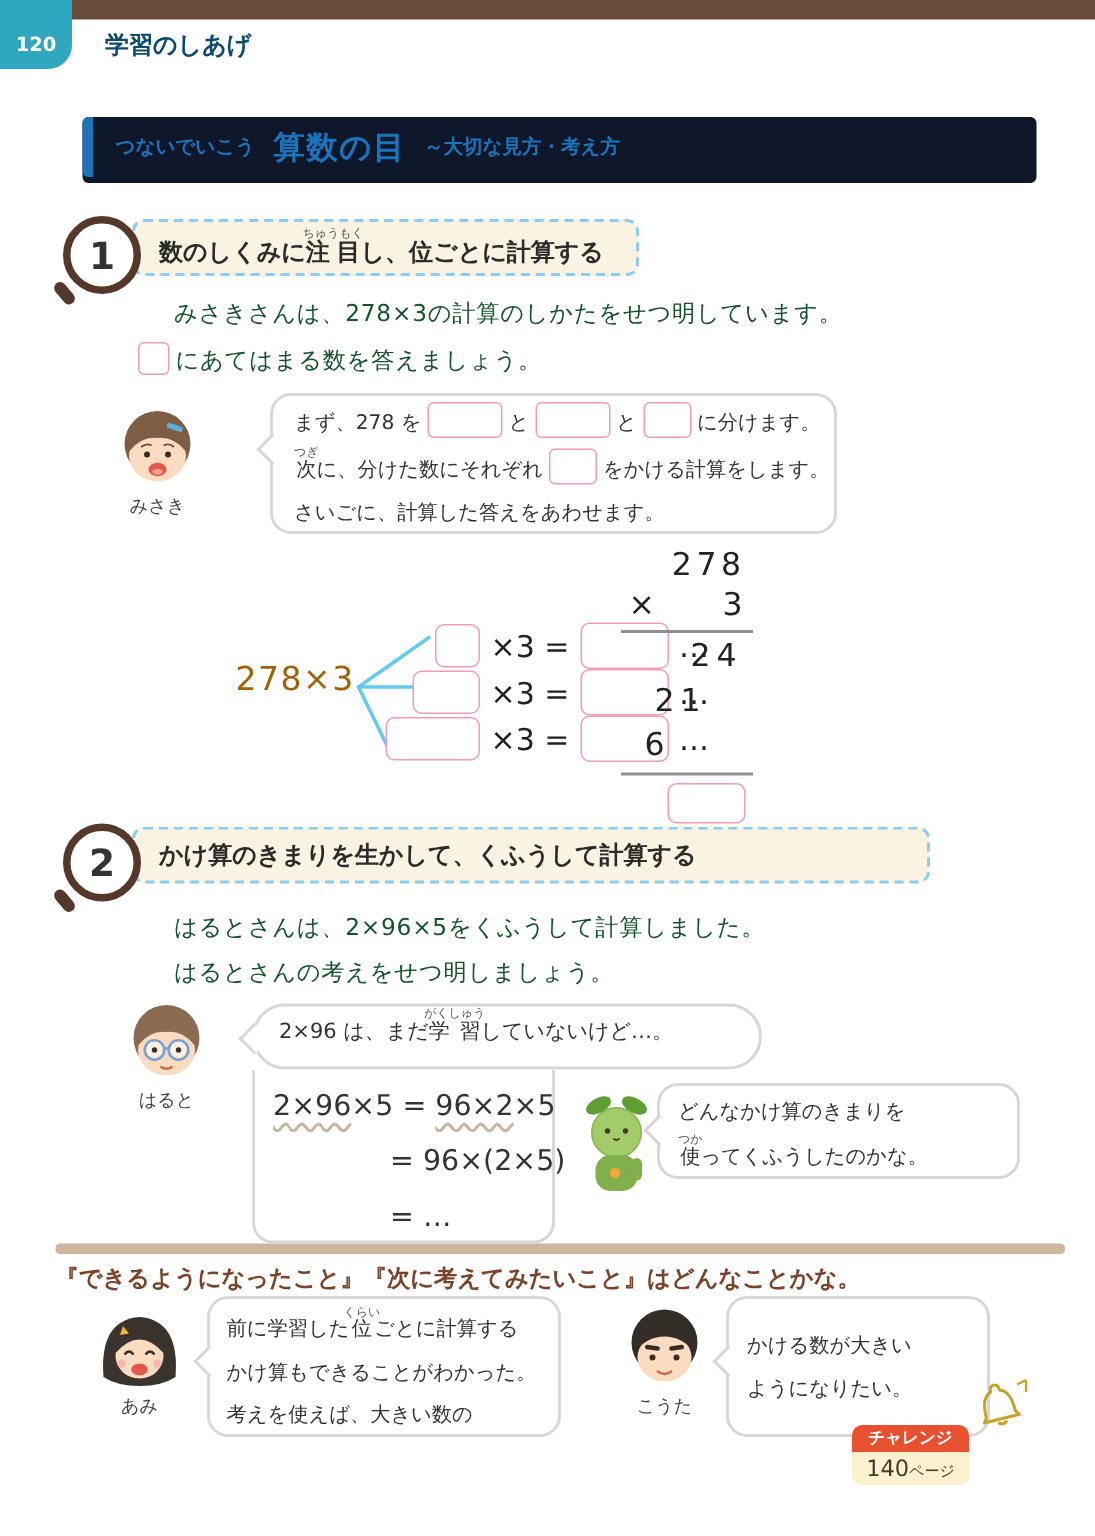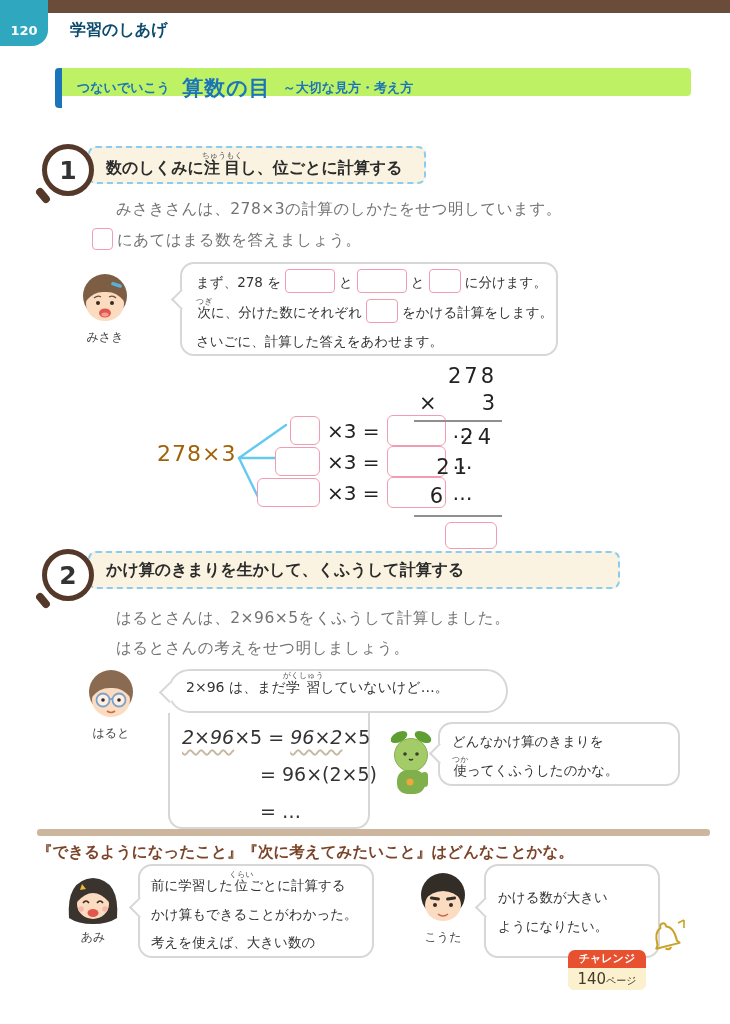--- a/index.html
+++ b/index.html
@@ -8,37 +8,37 @@
   .abs{position:absolute;}
 
   
   .top-bar{left:33px;top:0;width:697px;height:13px;background:#6b4b39;}
   .page-badge{left:0;top:0;width:48px;height:46px;background:#2ea7bf;
               border-bottom-right-radius:16px;color:#fff;font-size:13px;font-weight:bold;
               display:flex;align-items:flex-end;justify-content:center;padding-bottom:8px;box-sizing:border-box;}
   .header-title{left:70px;top:20px;font-size:16px;font-weight:bold;color:#0c4a6e;}
 
   
-  .banner{left:55px;top:68px;width:636px;height:28px;background:#bef264;border-radius:4px;}
+  .banner{left:55px;top:78px;width:636px;height:44px;background:#0f172a;border-radius:4px;}
   .banner-bar{left:0;top:0;width:7px;height:40px;background:#1b74b9;border-radius:4px 0 0 4px;}
   .banner-inner{position:absolute;left:22px;top:0;height:40px;display:flex;align-items:center;gap:12px;color:#1b74b9;}
   .banner-lead{font-size:13px;font-weight:bold;}
   .banner-title{font-size:21px;font-weight:bold;letter-spacing:1px;}
   .banner-sub{font-size:13px;font-weight:bold;}
 
   
   .mag{width:42px;height:42px;border:5px solid #54392a;border-radius:50%;background:#fff;z-index:2;
        display:flex;align-items:center;justify-content:center;font-size:25px;font-weight:bold;color:#333;box-sizing:content-box;}
   .mag::after{content:"";position:absolute;width:8px;height:17px;background:#54392a;border-radius:4px;
               left:-8px;bottom:-13px;transform:rotate(-40deg);}
   .tbox{background:#faf3e1;border:2px dashed #8bcdf0;border-radius:8px;display:flex;align-items:center;
         padding:0 16px;font-size:16px;font-weight:600;color:#2b2b2b;box-sizing:border-box;}
   ruby rt{font-size:8px;color:#555;font-weight:normal;}
 
-  .bodyline{font-size:15.5px;color:#737373;letter-spacing:0.5px;}
+  .bodyline{font-size:15.5px;color:#14532d;letter-spacing:0.5px;}
 
   
   .pbox{display:inline-block;height:22px;border:1.6px solid #f29cb2;border-radius:4px;background:#fff;
         vertical-align:-6px;margin:0 4px;}
   .w48{width:48px}.w30{width:30px}.w19{width:19px;height:20px;vertical-align:-5px;}
 
   
   .bub{background:#fff;border:2px solid #d7d7d7;border-radius:14px;box-sizing:border-box;}
   .tail{position:absolute;left:-8px;width:13px;height:13px;background:#fff;
         border-left:2px solid #d7d7d7;border-bottom:2px solid #d7d7d7;transform:rotate(45deg);}
@@ -58,21 +58,21 @@
   .cm-r{text-align:right;line-height:27px;letter-spacing:3px;padding-right:2px;}
   .cm-m{display:flex;justify-content:space-between;line-height:27px;padding-right:4px;}
   .cm-line{border-top:2px solid #8f8f8f;margin:3px 0 1px -5px;width:88px;}
   .cm-p{text-align:right;line-height:29.5px;letter-spacing:4px;}
   .cm-box{width:50px;height:25px;border:1.6px solid #f29cb2;border-radius:6px;margin:5px 2px 0 auto;}
 
   
   .mrow{font-size:19px;line-height:37px;color:#333;white-space:nowrap;}
   .ind{margin-left:78px;}
   .wavy{text-decoration:underline;text-decoration-style:wavy;text-decoration-color:#c5b7a0;
-        text-underline-offset:5px;text-decoration-thickness:1.5px;font-style:italic;}
+        text-underline-offset:5px;text-decoration-thickness:1.5px;}
 
   
   .divider{left:37px;top:829px;width:673px;height:7px;background:#ccb69d;border-radius:3px;}
   .prompt{left:37px;top:842px;font-size:15.5px;font-weight:bold;color:#7b4429;}
   .fline{font-size:13.5px;line-height:28.5px;color:#333;white-space:nowrap;}
 
   .challenge{left:568px;top:950px;width:78px;border-radius:7px;overflow:hidden;
              box-shadow:0 0 0 1px #f0dfb6 inset;}
   .ch-label{background:#e8512f;color:#fff;font-size:11px;font-weight:bold;text-align:center;
             height:18px;line-height:18px;}

